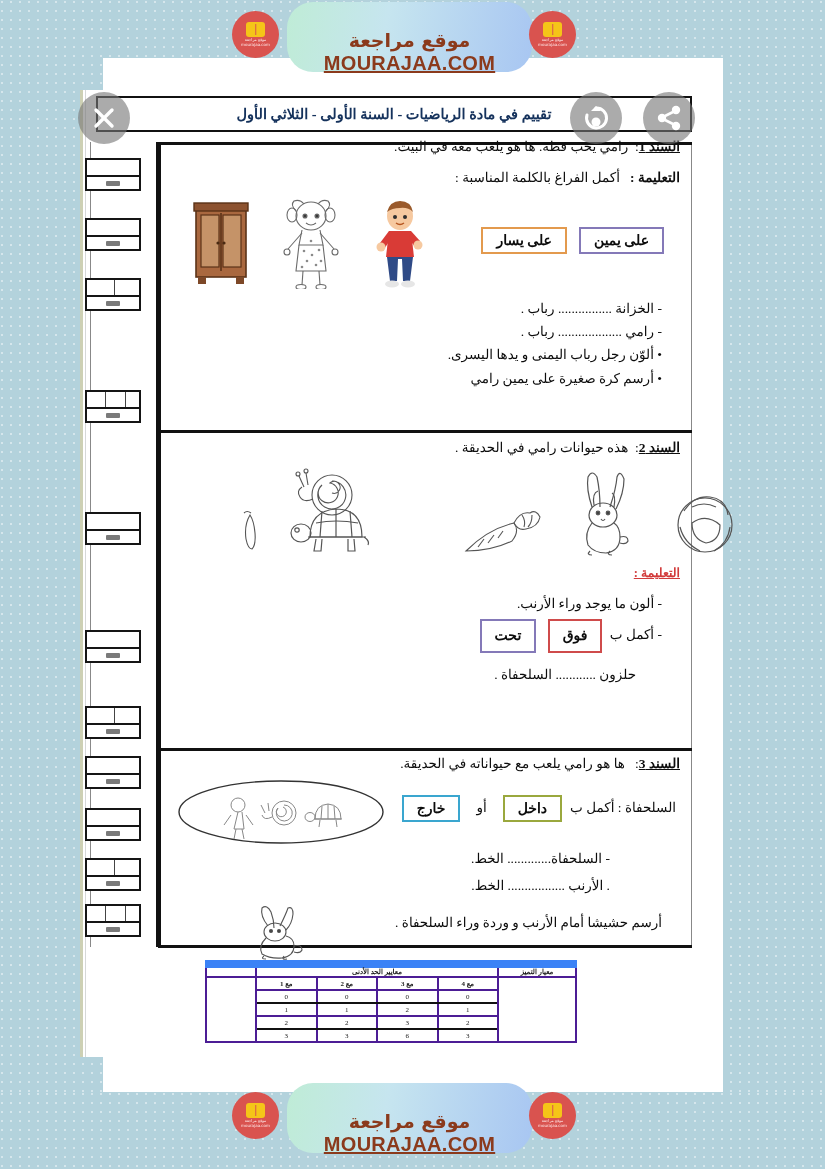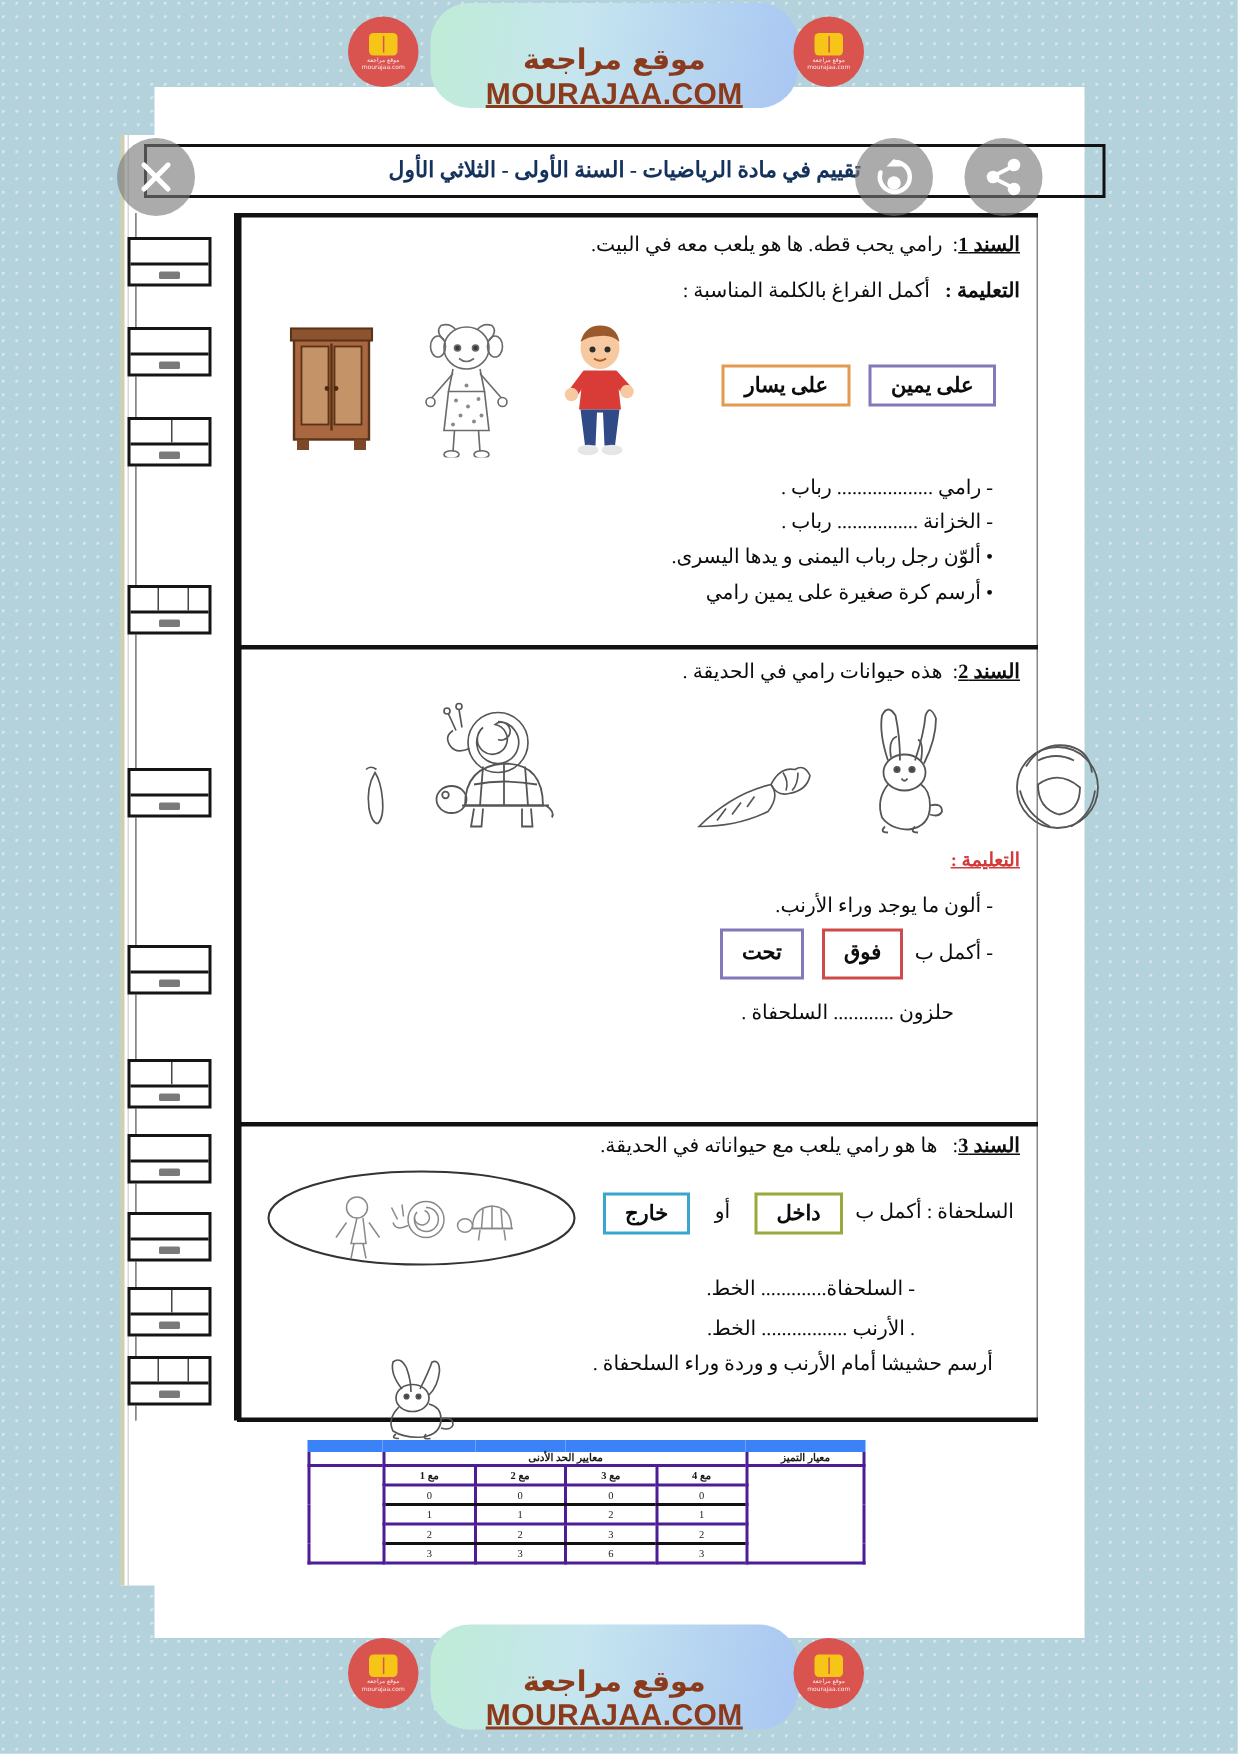--- a/index.html
+++ b/index.html
@@ -159,21 +159,21 @@
     position: absolute;
     left: 5px; top: 0; bottom: 0;
     width: 1px;
     background: #d6d8d8;
   }
 
   
   .title-band {
     position: absolute;
     left: 16px; top: 6px;
-    width: 641px; height: 36px;
+    width: 596px; height: 36px;
     border: 2.5px solid #111;
     display: flex; align-items: center; justify-content: center;
   }
   .title-text {
     font-size: 14.5px;
     font-weight: bold;
     color: #15325c;
     letter-spacing: 0.2px;
     direction: rtl;
     white-space: nowrap;
@@ -405,21 +405,21 @@
       <div class="sb-vline" style="left:38px"></div>
       <div class="sb-mark"></div>
     </div>
 
   <div class="hsep" style="top:52px"></div>
   <div class="hsep" style="top:340px"></div>
   <div class="hsep" style="top:658px"></div>
   <div class="hsep" style="top:855px"></div>
   <div class="vsep-inner" style="top:52px; height:805px"></div>
 
-  <div class="content-col" style="top:63px">
+  <div class="content-col" style="top:47px">
     <div class="line">
       <span class="lbl-sanad">السند 1</span><span>:</span>
       &nbsp;<span>رامي يحب قطه. ها هو يلعب معه في البيت.</span>
     </div>
     <div class="line" style="margin-top:10px">
       <span class="lbl-taalima">التعليمة :</span>
       &nbsp;&nbsp;<span>أكمل الفراغ بالكلمة المناسبة :</span>
     </div>
 
     <div class="figure-row" style="margin-top:6px">
@@ -485,22 +485,22 @@
         <ellipse cx="38" cy="85" rx="7" ry="3.5" fill="#e6e6e6"></ellipse>
       </svg>
 
       <div style="position:absolute; right:12px; top:32px; direction:rtl;">
         <span class="word-box wb-purple">على يمين</span>
         <span class="word-box wb-orange">على يسار</span>
       </div>
     </div>
 
     <div class="bullets" style="margin-top:6px">
+      <div class="bullet-line">-   الخزانة ................ رباب .</div>
       <div class="bullet-line">-   رامي ................... رباب .</div>
-      <div class="bullet-line">-   الخزانة ................ رباب .</div>
       <div class="bullet-line">•  ألوّن رجل رباب اليمنى و يدها اليسرى.</div>
       <div class="bullet-line">•  أرسم كرة صغيرة على يمين رامي</div>
     </div>
   </div>
 
   <div class="content-col" style="top:348px">
     <div class="line">
       <span class="lbl-sanad">السند 2</span><span>:</span>
       &nbsp;<span>هذه حيوانات رامي في الحديقة .</span>
     </div>
@@ -639,21 +639,21 @@
         <span class="line" style="display:inline-block; vertical-align:middle;">السلحفاة : أكمل ب</span>
         <span class="word-box wb-olive">داخل</span>
         <span class="line" style="display:inline-block; vertical-align:middle; padding:0 8px;">أو</span>
         <span class="word-box wb-blue">خارج</span>
       </div>
     </div>
 
     <div class="bullets" style="margin-top:2px">
       <div class="bullet-line" style="padding-right:70px">-  السلحفاة............. الخط.</div>
       <div class="bullet-line" style="padding-right:70px; margin-top:4px">.   الأرنب ................. الخط.</div>
-      <div class="bullet-line" style="">أرسم حشيشا أمام الأرنب و وردة وراء السلحفاة .</div>
+      <div class="bullet-line" style="margin-top:14px">أرسم حشيشا أمام الأرنب و وردة وراء السلحفاة .</div>
     </div>
 
     <svg style="position:absolute; left:88px; top:150px" width="66" height="56" viewBox="0 0 66 56">
       <g fill="none" stroke="#555" stroke-width="1.1">
         <path d="M20 22 Q12 12 14 4 Q19 0 23 8 Q26 16 26 24"></path>
         <path d="M32 22 Q38 10 40 4 Q45 2 45 10 Q44 20 38 26"></path>
         <ellipse cx="27" cy="28" rx="11" ry="9"></ellipse>
         <circle cx="23" cy="27" r="1.5" fill="#444"></circle>
         <circle cx="31" cy="27" r="1.5" fill="#444"></circle>
         <path d="M18 34 Q10 42 14 50 Q22 55 34 54 Q46 52 46 42 Q46 34 38 32"></path>

